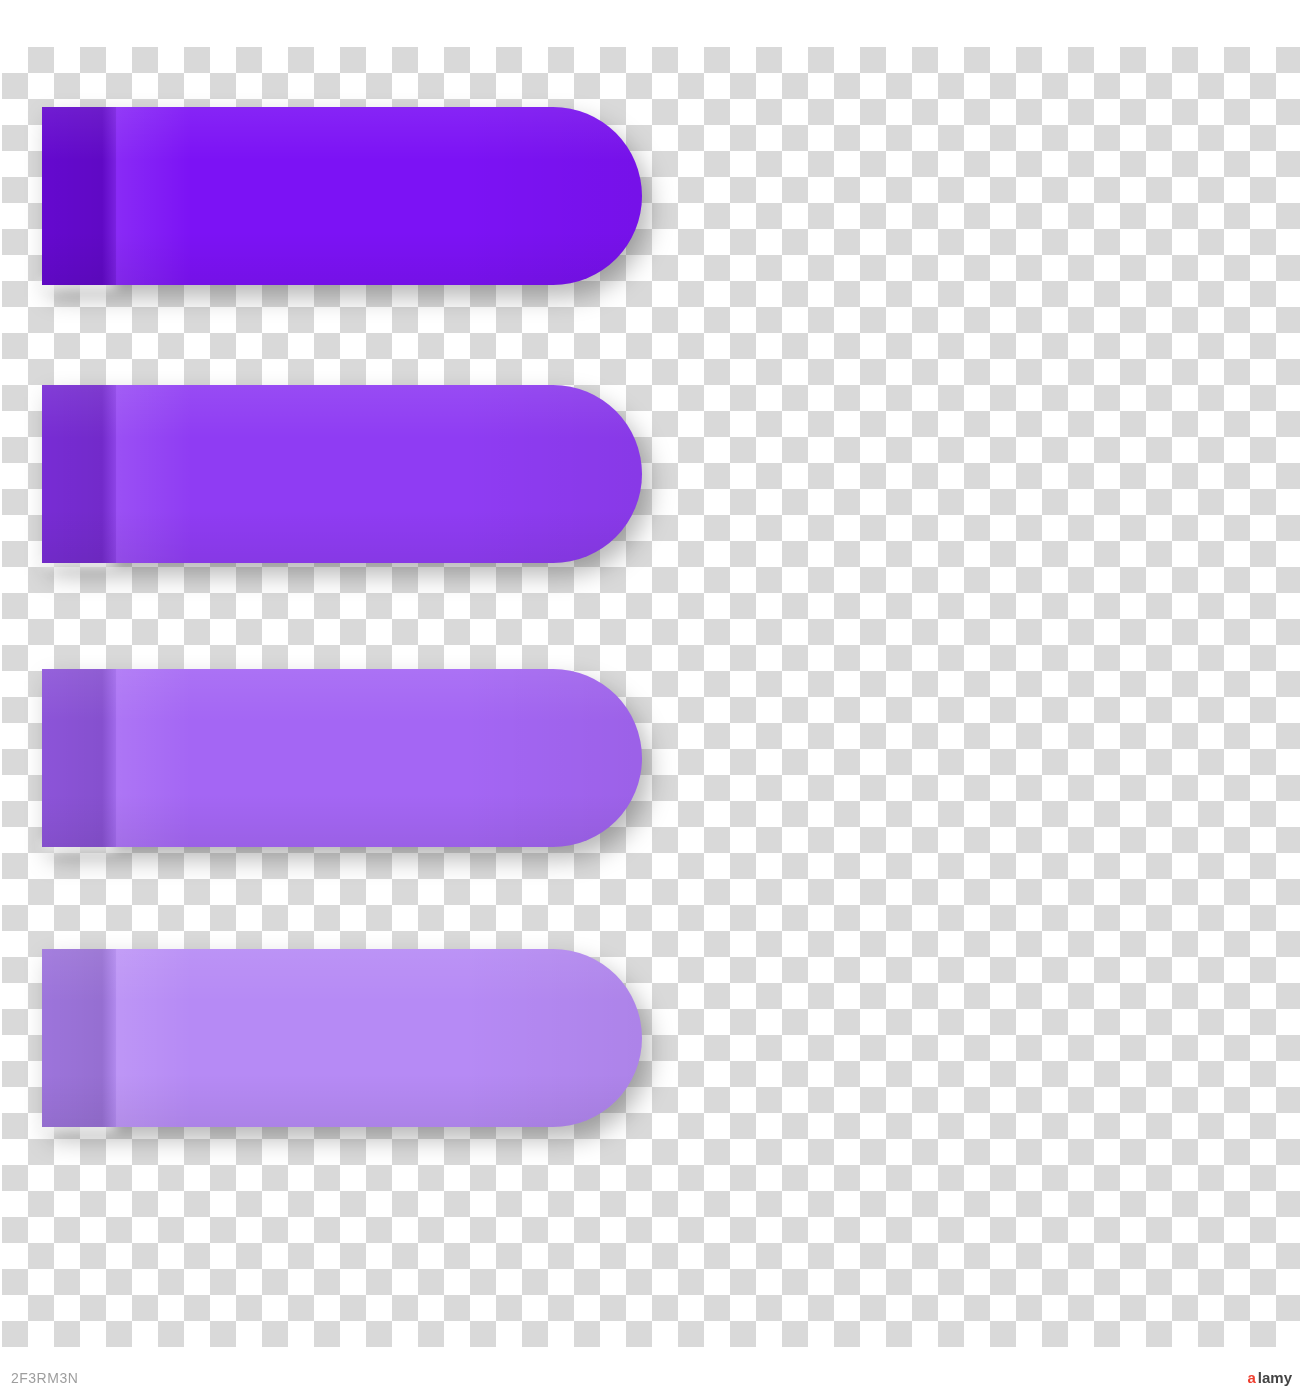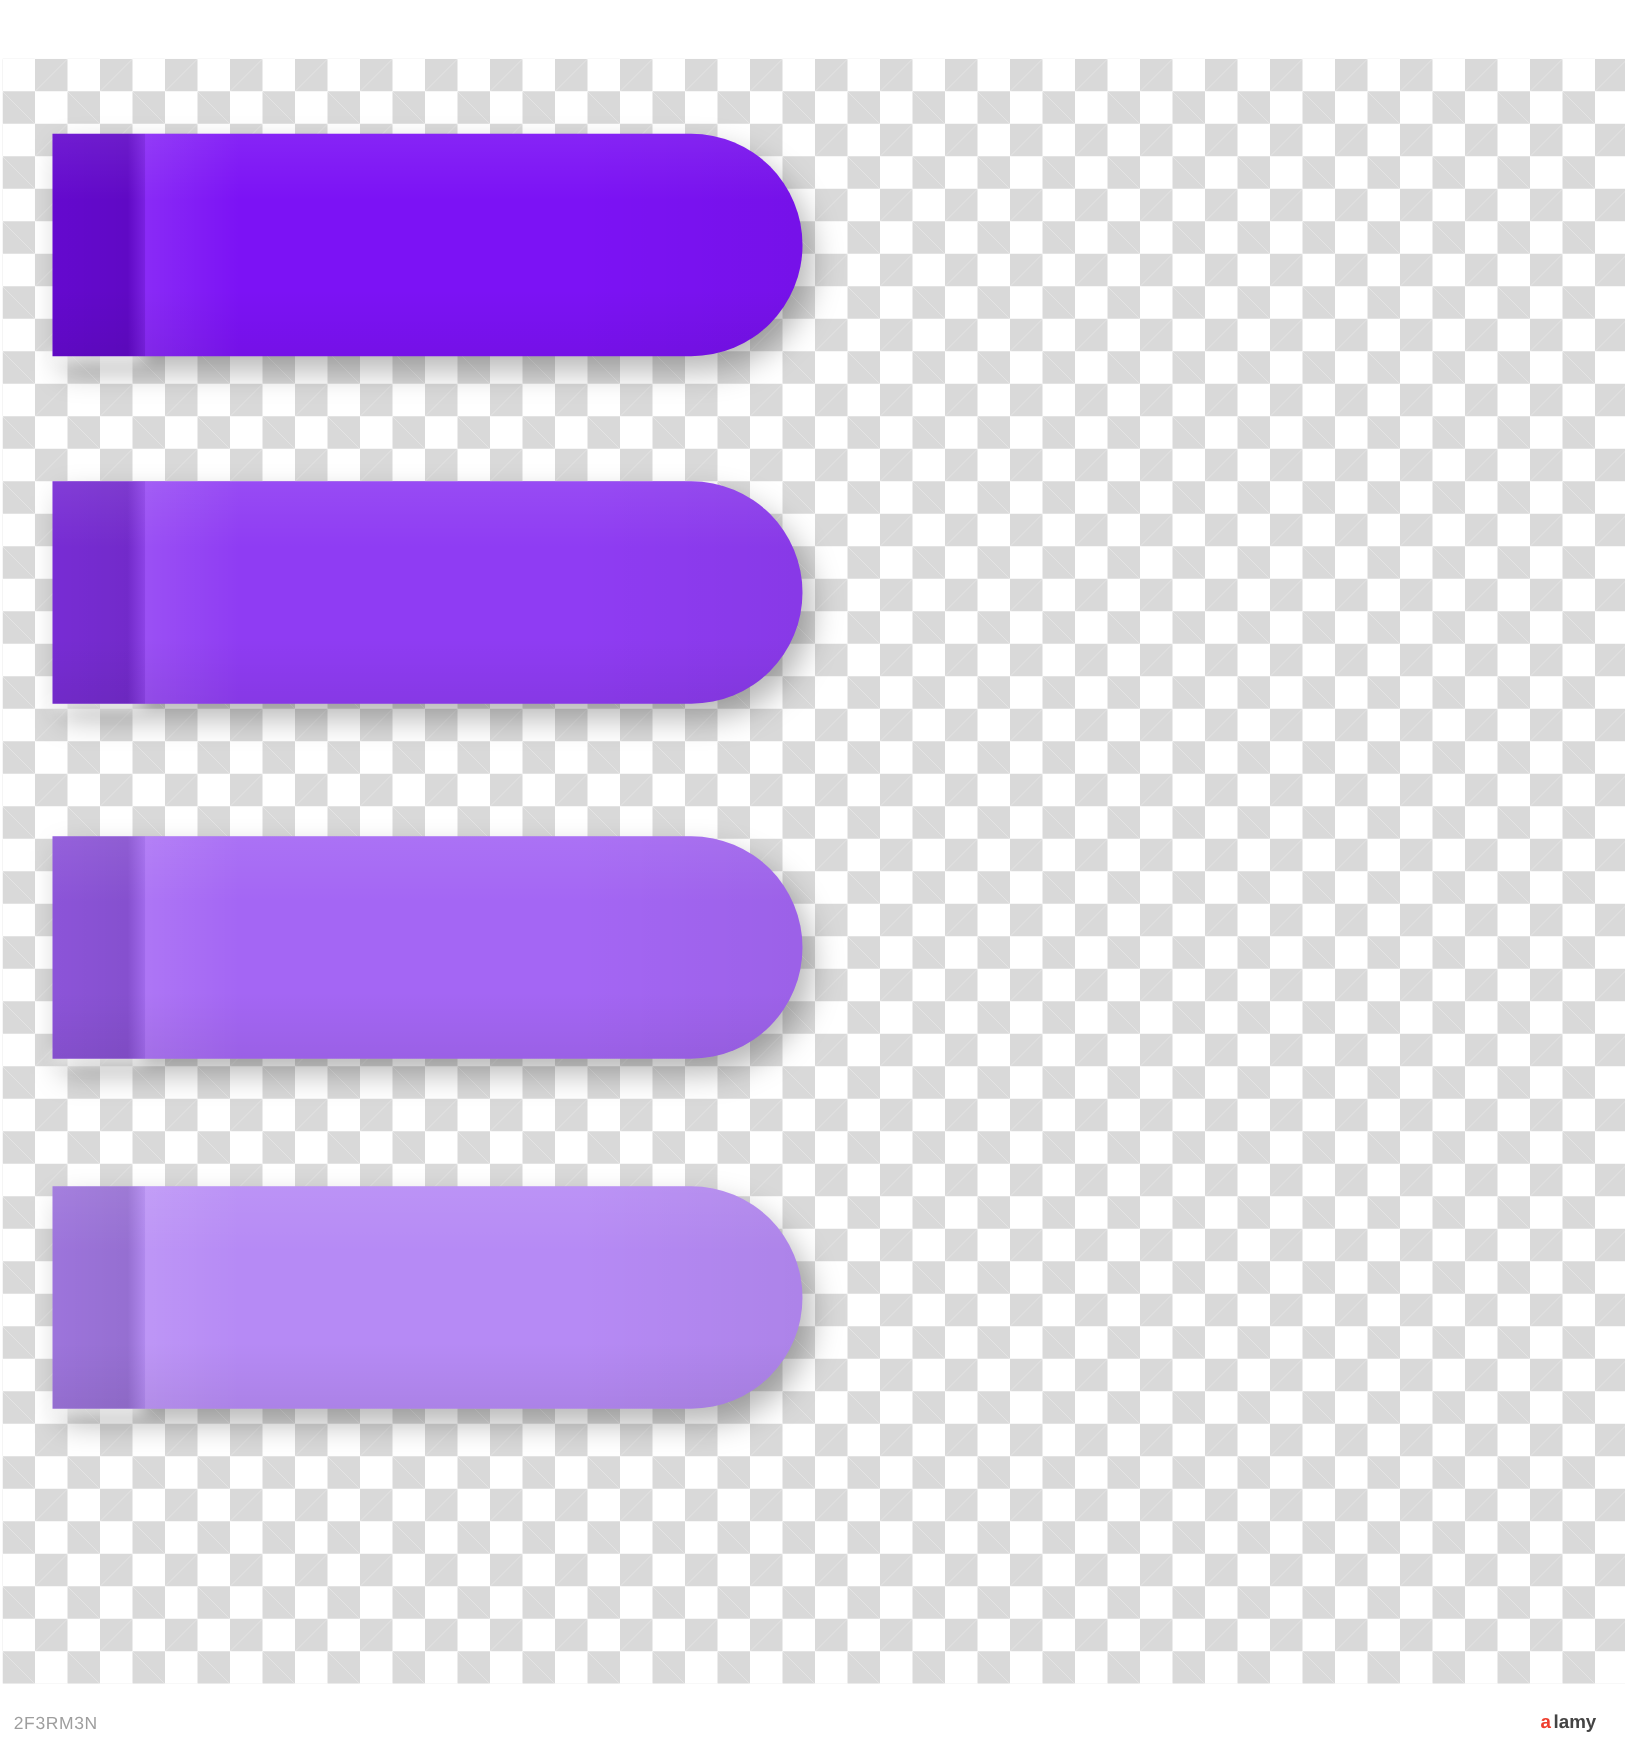--- a/index.html
+++ b/index.html
@@ -104,21 +104,21 @@
     bottom: 6px;
     left: 8px;
     font: 14px/1 Arial, Helvetica, sans-serif;
     color: #9e9e9e;
     letter-spacing: 0.5px;
   }
   
   .logo {
     position: absolute;
     bottom: 6px;
-    right: 23px;
+    right: 8px;
     font: 600 15px/1 Arial, Helvetica, sans-serif;
     color: #444;
     margin-top: 31px;
   }
   .logo .a { color: #ef3e2e; font-weight: 700; }
 </style>
 </head>
 <body>
 
 <div class="canvas">

